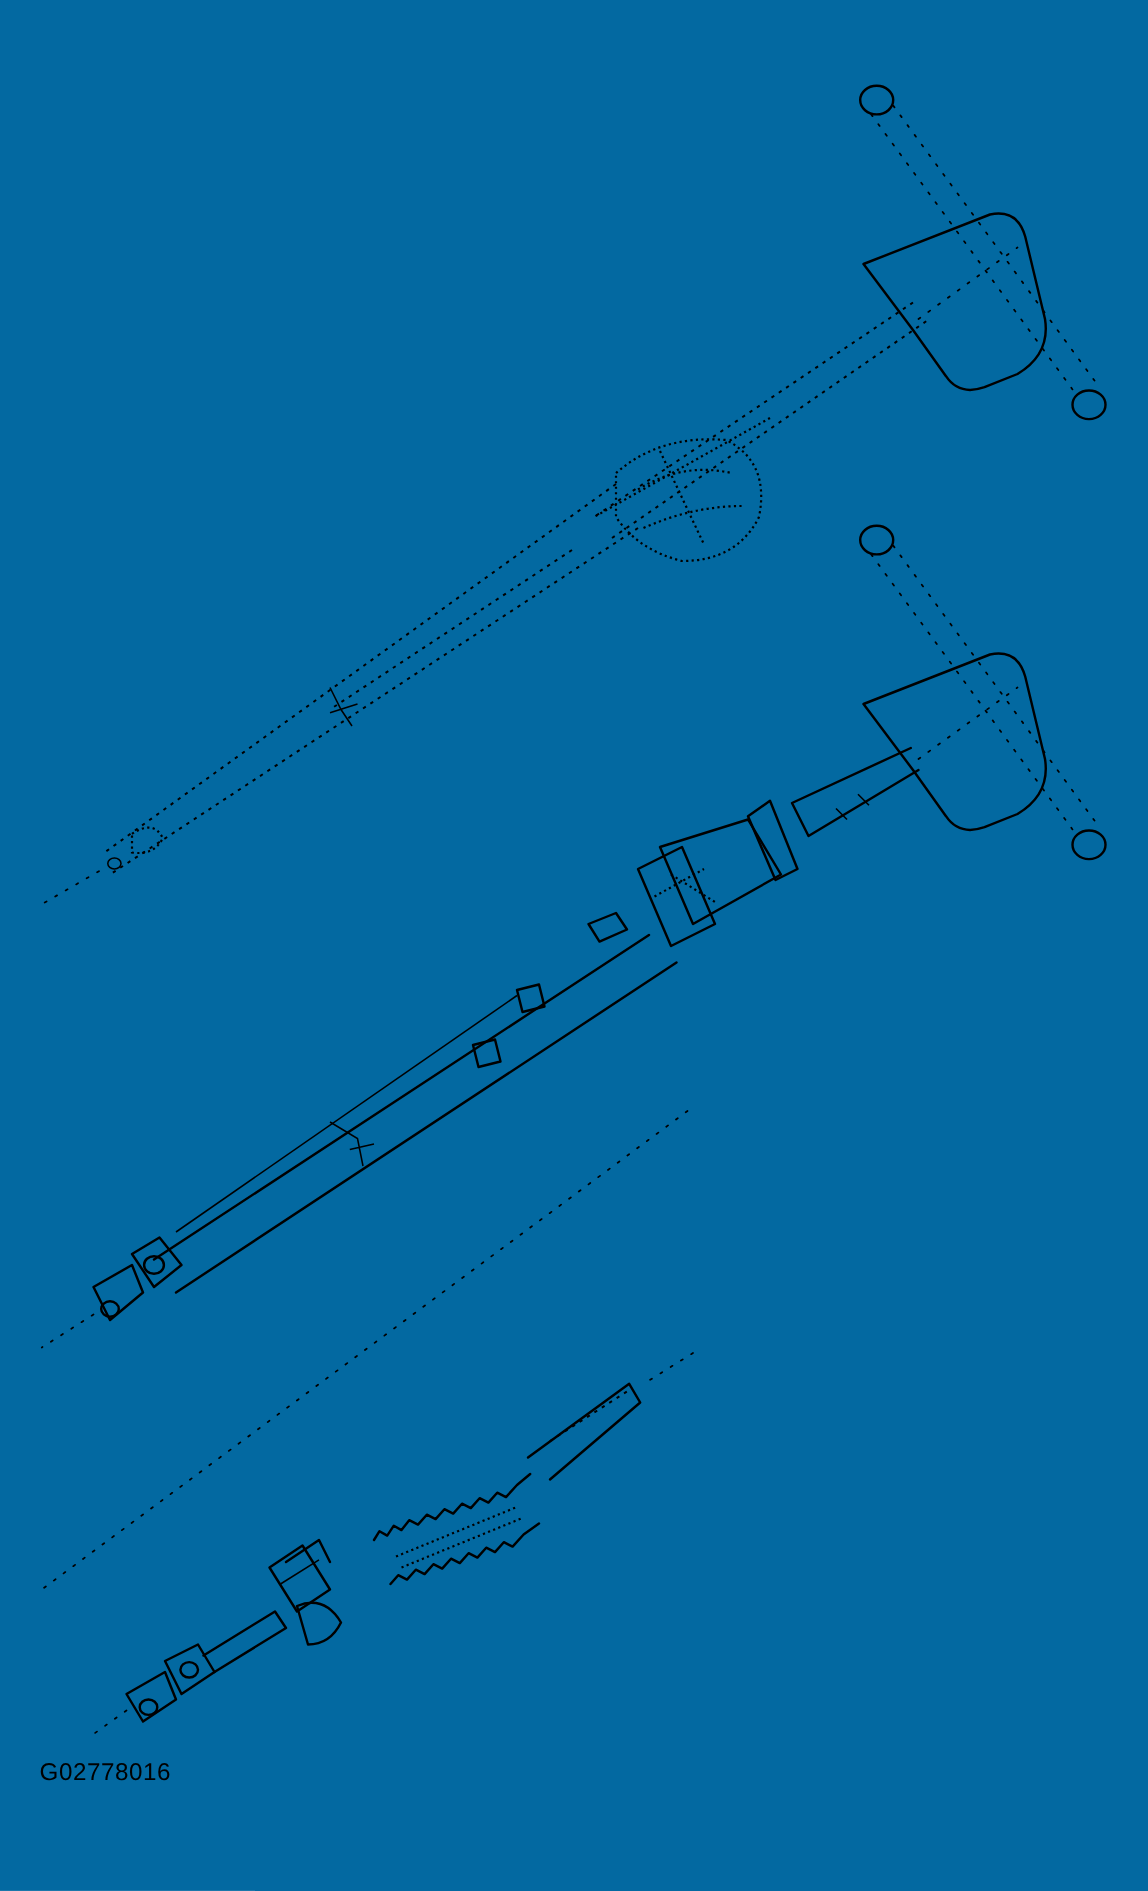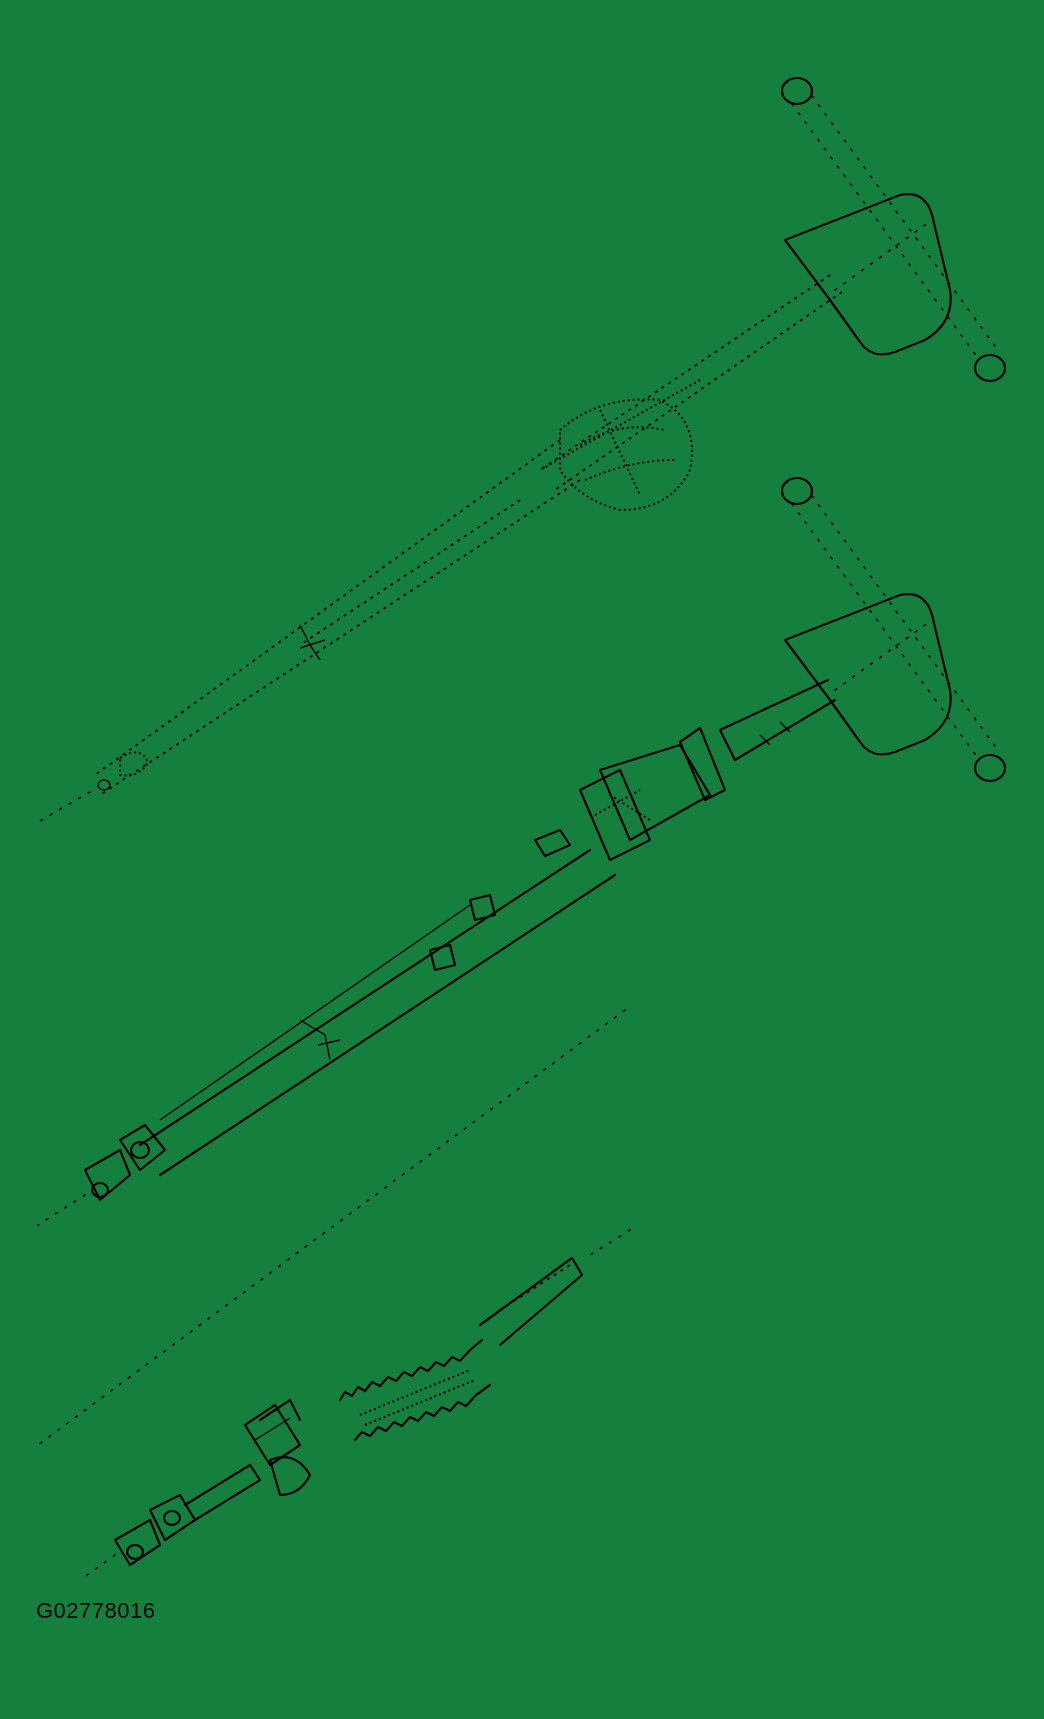--- a/index.html
+++ b/index.html
@@ -1,16 +1,16 @@
 <!DOCTYPE html>
 <html><head>
 <meta charset="utf-8">
 <style>
   html, body { margin: 0; padding: 0; background: #ffffff; }
-  .page { position: relative; width: 1044px; height: 1719px; background: #15803d; overflow: hidden; }
+  .page { position: relative; width: 1044px; height: 1719px; background: #0369a1; overflow: hidden; }
   svg.drawing { position: absolute; left: 0; top: 0; width: 1044px; height: 1719px; }
   .fig-id {
     position: absolute; left: 36px; top: 1598px;
     font-family: "Liberation Sans", sans-serif; font-size: 22px; color: #000000; letter-spacing: 0.5px;
   }
   .ln { stroke: #000; stroke-width: 2.2; fill: none; stroke-linejoin: round; stroke-linecap: round; }
   .thin { stroke: #000; stroke-width: 1.4; fill: none; }
   .dash { stroke: #000; stroke-width: 1.6; fill: none; stroke-dasharray: 2 9; stroke-linecap: round; }
   .speck { stroke: #000; stroke-width: 1.8; fill: none; stroke-dasharray: 3 5; }
   .dense { stroke: #000; stroke-width: 2; fill: none; stroke-dasharray: 2 3; }

